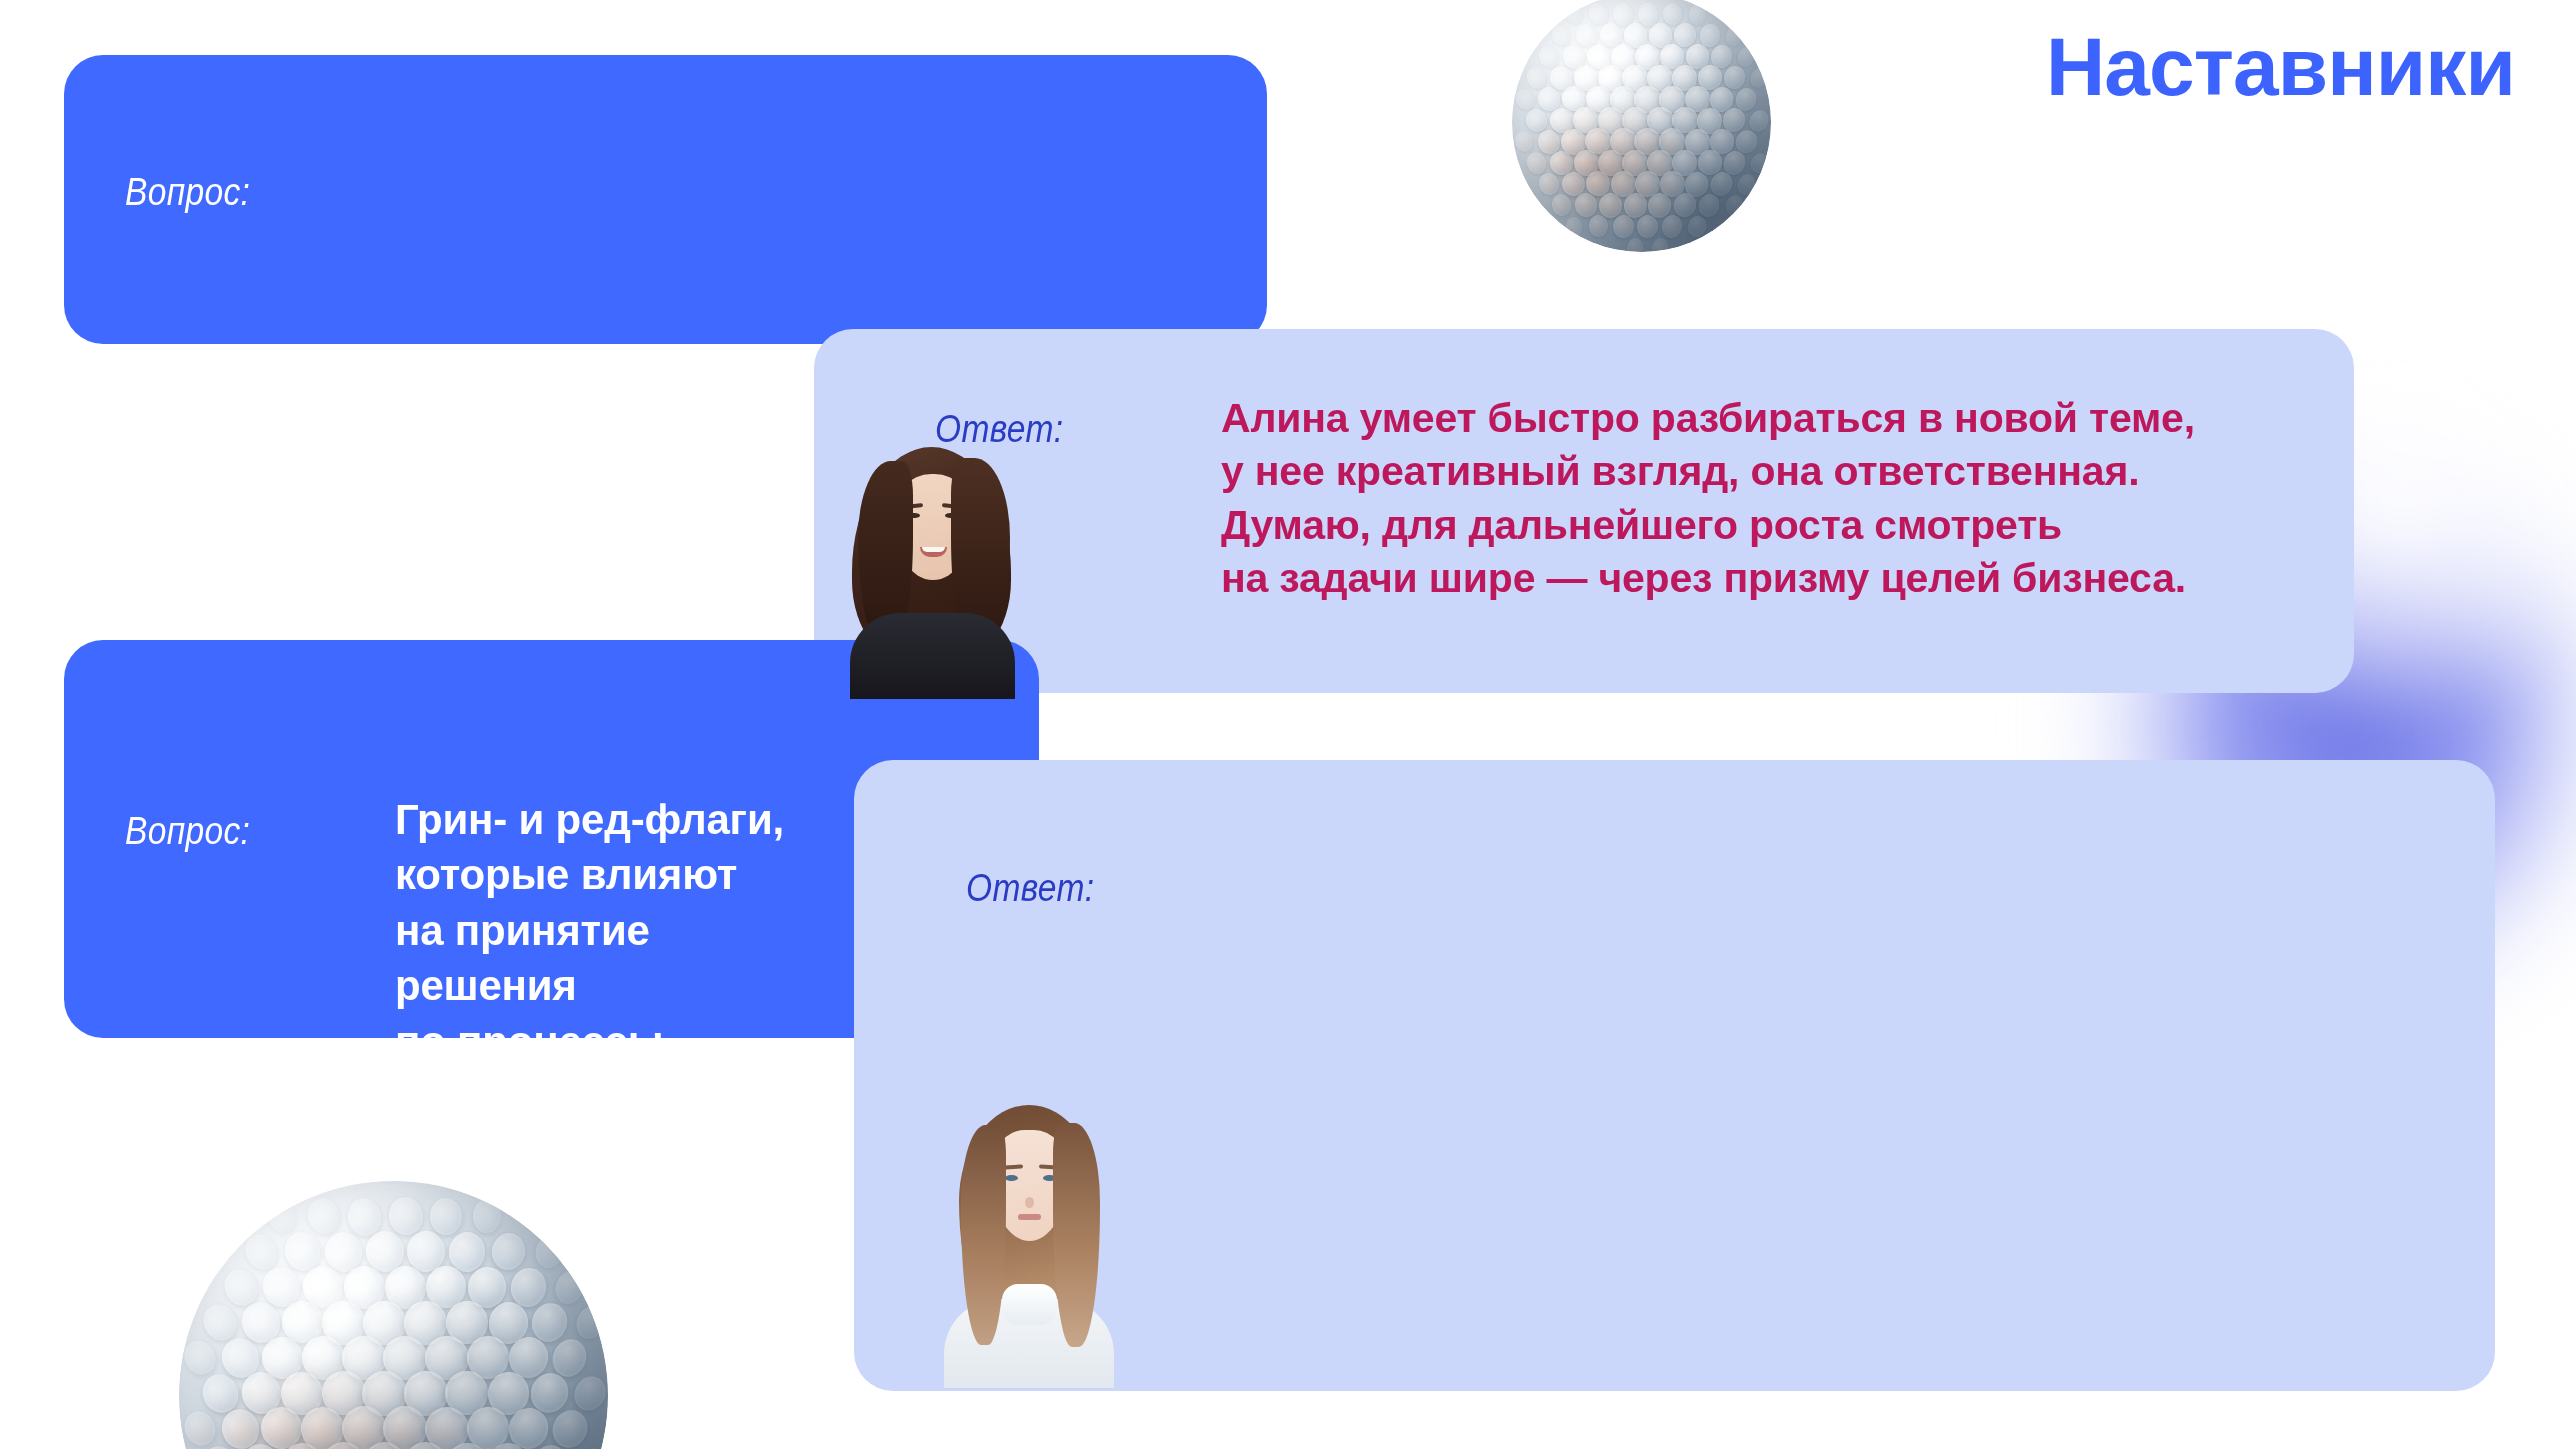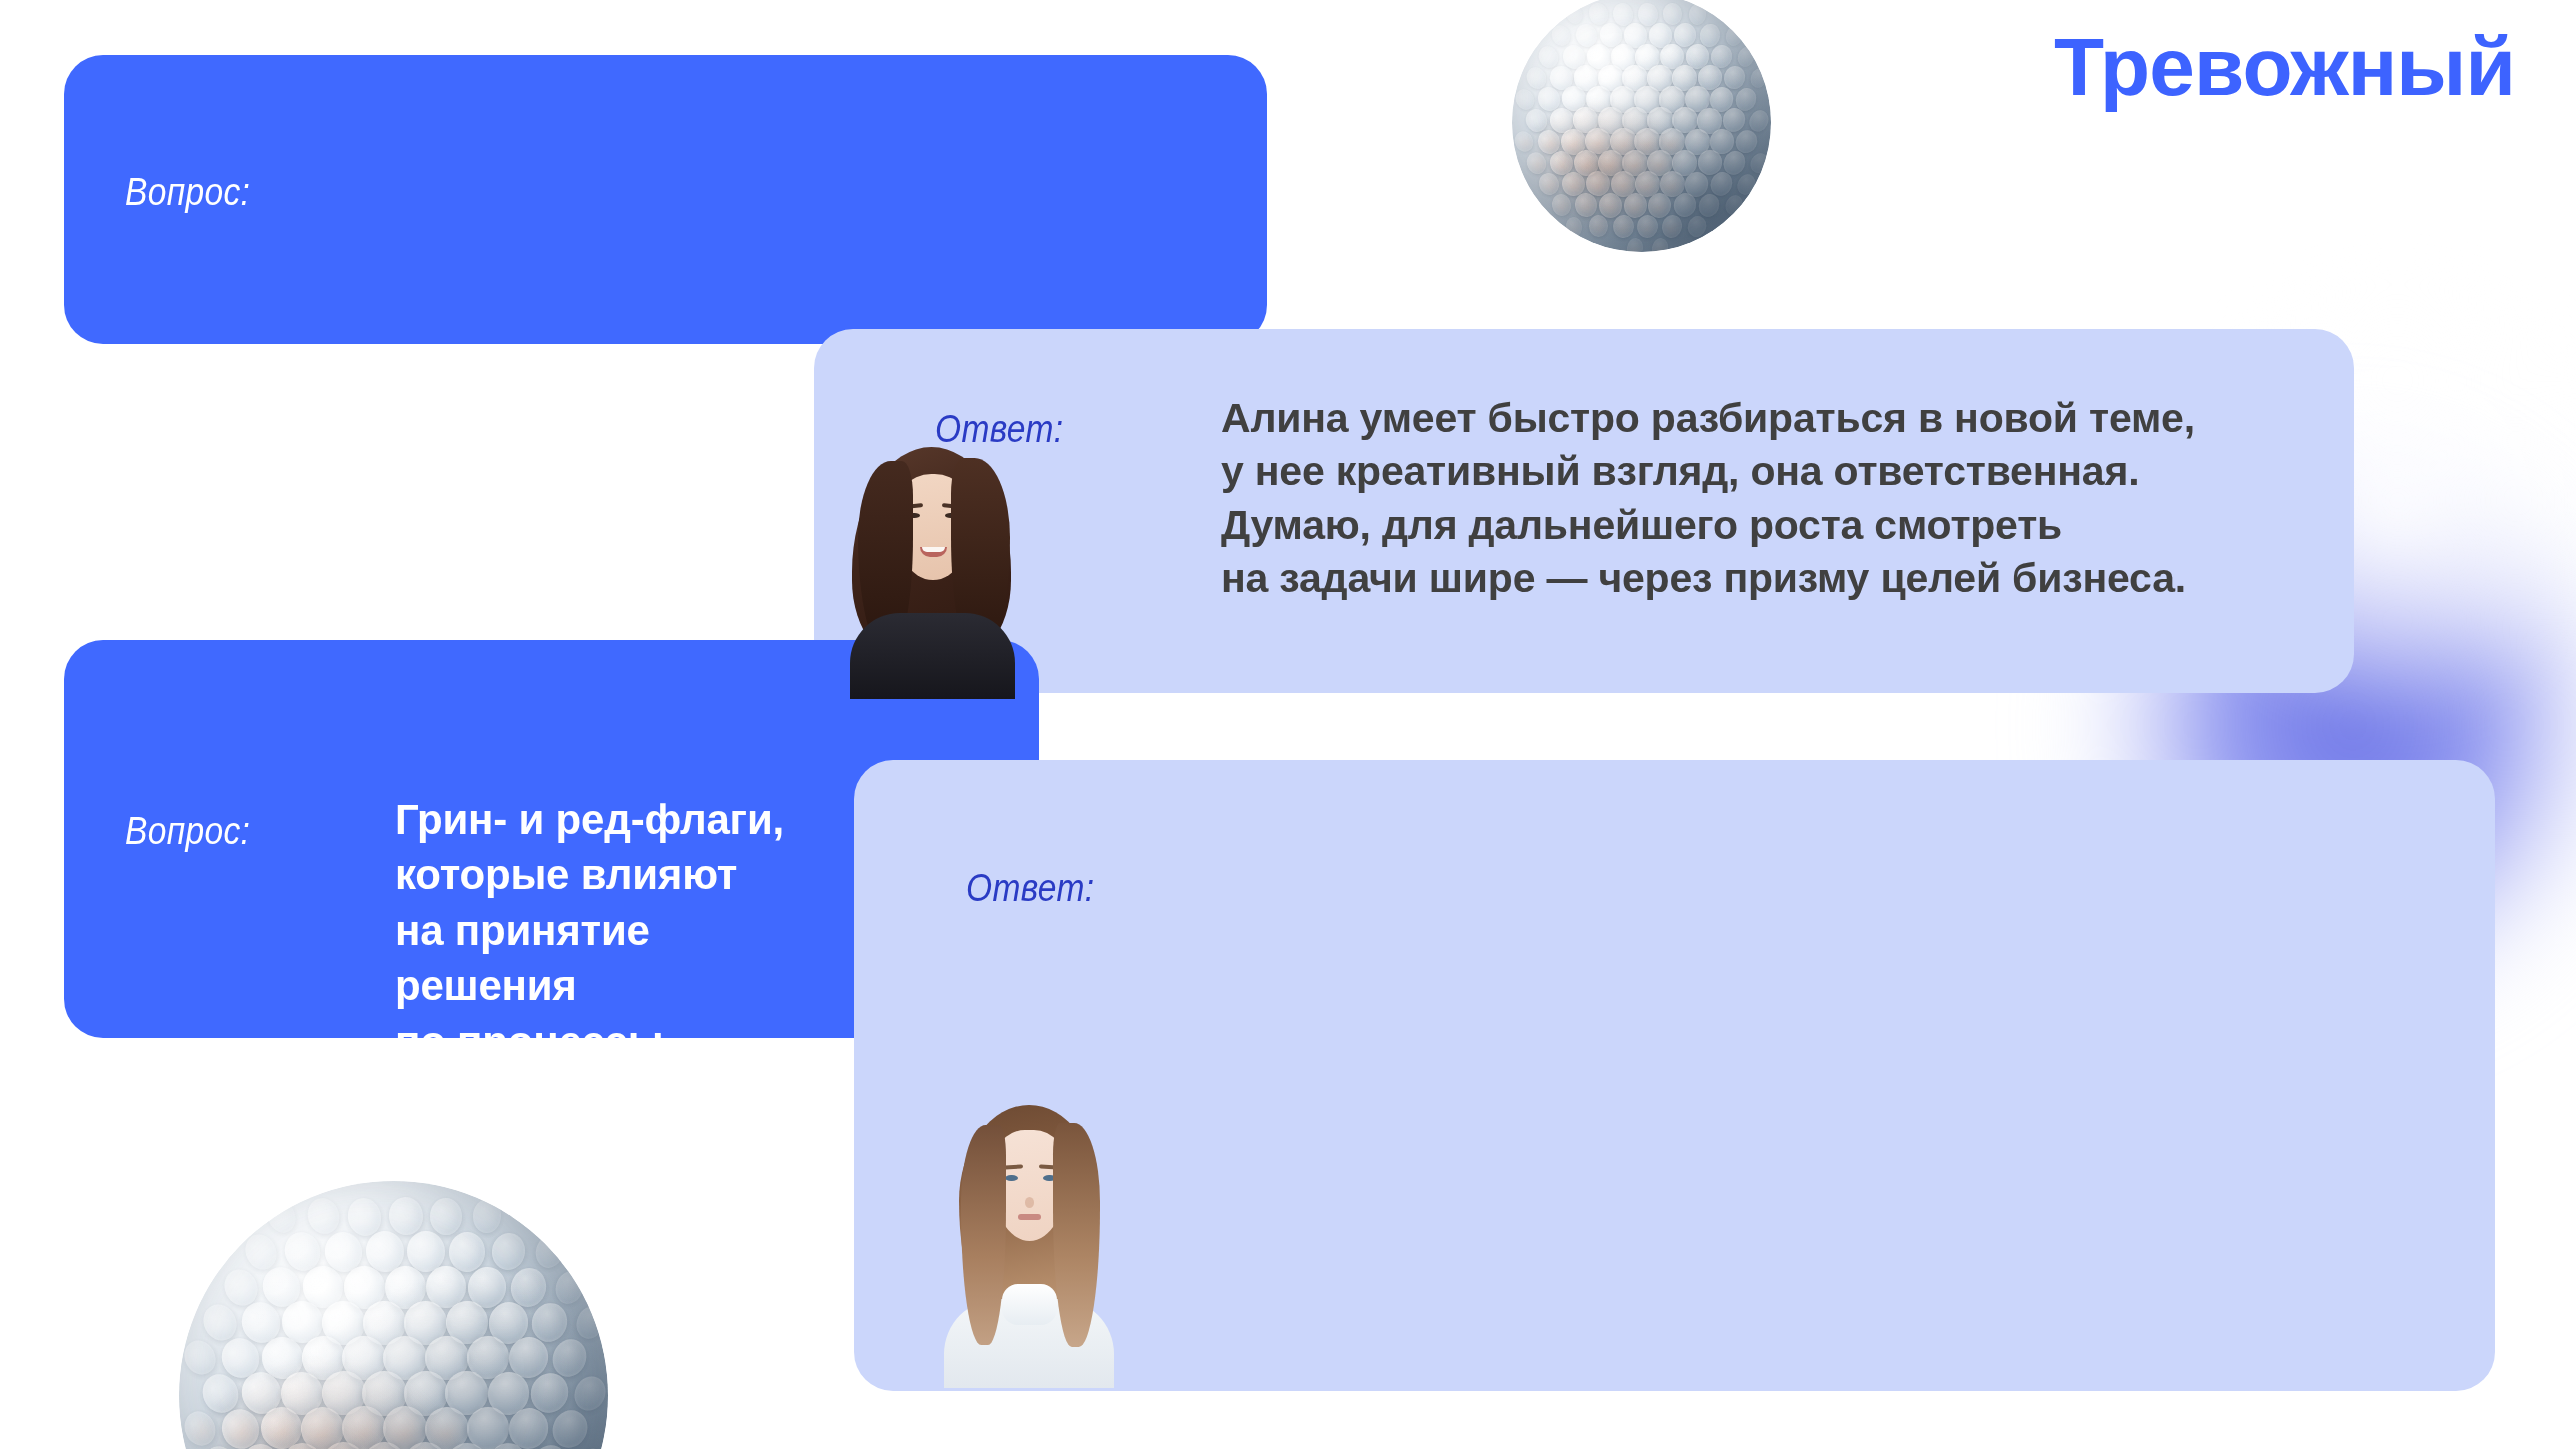--- a/index.html
+++ b/index.html
@@ -93,21 +93,21 @@
   .tag.onlight{color:#2A3BC4;}
 
   .msg{
     font-weight:700;
     font-size:41px;
     line-height:1.30;
     white-space:pre-line;
     letter-spacing:-0.2px;
   }
   .msg.onblue{color:#ffffff;font-size:42px;line-height:1.32;}
-  .msg.onlight{color:#404040;}
+  .msg.onlight{color:#be185d;}
   .msg.second{margin-top:36px;display:block;}
 
   
   .q1 .tag{left:61px;top:116px;position:absolute;}
   .q1 .msg{left:331px;top:82px;position:absolute;}
 
   .a1 .tag{left:121px;top:79px;position:absolute;}
   .a1 .msg{left:407px;top:63px;position:absolute;}
 
   .q2 .tag{left:61px;top:170px;position:absolute;}
@@ -400,21 +400,21 @@
         <div style="position:absolute;left:267px;top:262px;width:42px;height:43px;border-radius:50%;transform:rotate(12.753333333333334deg);background:radial-gradient(circle at 36% 30%, rgba(255,255,255,0.8674545468474293) 0%, rgba(255,255,255,0.5022105271221959) 34%, rgba(205,216,226,0.5022105271221959) 62%, rgba(120,140,158,0.45655502465654174) 100%);box-shadow:inset 0 0 5px rgba(255,255,255,0.7304880394504668),0 2.6px 6px rgba(48,66,86,0.3195885172595792);opacity:0.96;"></div>
         <div style="position:absolute;left:309px;top:262px;width:39px;height:42px;border-radius:50%;transform:rotate(18.12deg);background:radial-gradient(circle at 36% 30%, rgba(255,255,255,0.7958050666974104) 0%, rgba(255,255,255,0.46072924914060603) 34%, rgba(205,216,226,0.46072924914060603) 62%, rgba(120,140,158,0.41884477194600545) 100%);box-shadow:inset 0 0 4.7px rgba(255,255,255,0.6701516351136088),0 2.5px 5.8px rgba(48,66,86,0.2931913403622038);opacity:0.93;"></div>
         <div style="position:absolute;left:353px;top:264px;width:35px;height:39px;border-radius:50%;transform:rotate(23.486666666666668deg);background:radial-gradient(circle at 36% 30%, rgba(255,255,255,0.6725491134271508) 0%, rgba(255,255,255,0.38937053935256105) 34%, rgba(205,216,226,0.38937053935256105) 62%, rgba(120,140,158,0.3539732175932373) 100%);box-shadow:inset 0 0 4.2px rgba(255,255,255,0.5663571481491797),0 2.3px 5.5px rgba(48,66,86,0.2477812523152661);opacity:0.87;"></div>
         <div style="position:absolute;left:398px;top:267px;width:27px;height:33px;border-radius:50%;transform:rotate(28.85333333333333deg);background:radial-gradient(circle at 36% 30%, rgba(255,255,255,0.43902543263816607) 0%, rgba(255,255,255,0.25417261889578036) 34%, rgba(205,216,226,0.25417261889578036) 62%, rgba(120,140,158,0.23106601717798214) 100%);box-shadow:inset 0 0 3.2px rgba(255,255,255,0.3697056274847714),0 2px 4.6px rgba(48,66,86,0.1617462120245875);opacity:0.76;"></div>
       </div>
     <div class="warm"></div>
     <div class="shade"></div>
     <div class="vign"></div>
   </div>
 
-  <div class="title">Тревожный</div>
+  <div class="title">Наставники</div>
 
   <div class="bubble q q1 z1">
     <div class="tag onblue">Вопрос:</div>
   </div>
 
   <div class="bubble a a1 z2">
     <div class="tag onlight">Ответ:</div>
     <div class="msg onlight">Алина умеет быстро разбираться в новой теме,
 у нее креативный взгляд, она ответственная.
 Думаю, для дальнейшего роста смотреть

